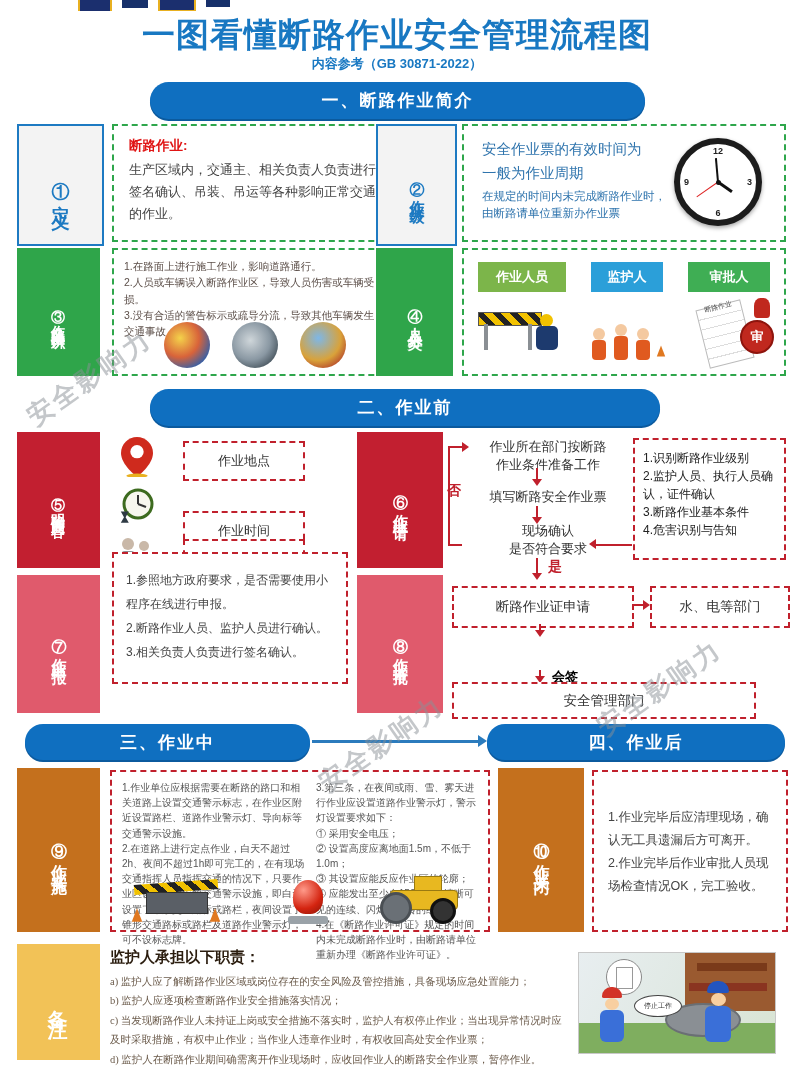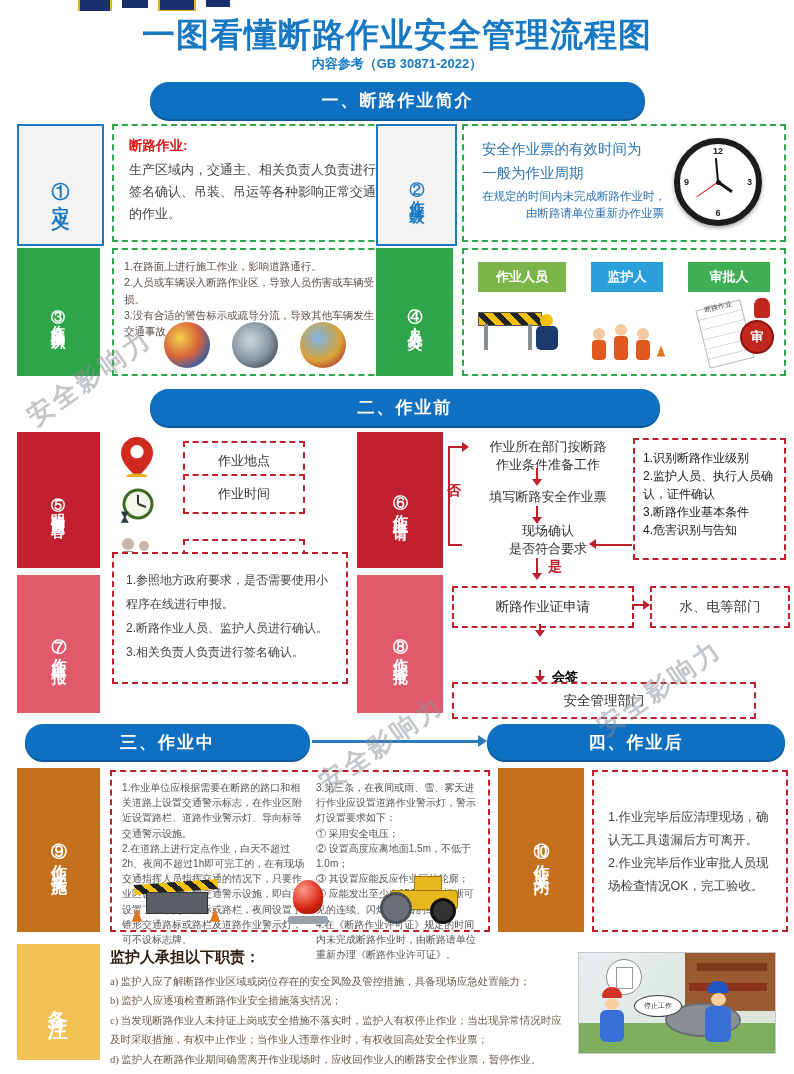--- a/index.html
+++ b/index.html
@@ -63,21 +63,21 @@
     <div style="font-size:13.5px;font-weight:bold;color:#e01515;margin-bottom:4px;">断路作业:</div>
     <div style="font-size:13px;color:#444;line-height:1.7;">生产区域内，交通主、相关负责人负责进行签名确认、吊装、吊运等各种影响正常交通的作业。</div>
   </div>
 
   <div class="abs bluebox vlabel" style="left:376px;top:124px;width:77px;height:118px;font-size:15px;letter-spacing:3px;">②作业分级</div>
   <div class="abs dashg" style="left:462px;top:124px;width:324px;height:118px;box-sizing:border-box;padding:14px 12px 10px 18px;">
     <div style="width:200px;">
       <div style="font-size:14.5px;color:#2f74ad;margin-bottom:5px;">安全作业票的有效时间为</div>
       <div style="font-size:14.5px;color:#2f74ad;margin-bottom:5px;">一般为作业周期</div>
       <div style="font-size:11.5px;color:#2f74ad;line-height:1.5;">在规定的时间内未完成断路作业时，</div>
-      <div style="font-size:11.5px;color:#2f74ad;line-height:1.5;margin-left:44px;">由断路请单位重新办作业票</div>
+      <div style="font-size:11.5px;color:#2f74ad;line-height:1.5;">由断路请单位重新办作业票</div>
     </div>
     <div class="clock" style="right:22px;top:12px;">
       <span class="num" style="left:50%;top:2px;transform:translateX(-50%);">12</span>
       <span class="num" style="right:4px;top:50%;transform:translateY(-50%);">3</span>
       <span class="num" style="left:50%;bottom:2px;transform:translateX(-50%);">6</span>
       <span class="num" style="left:4px;top:50%;transform:translateY(-50%);">9</span>
       <div class="hand hh"></div>
         <div class="hand mh"></div>
         <div class="hand sh"></div>
         <div class="dot"></div>
@@ -156,21 +156,21 @@
   </div>
   <div class="abs" style="left:114px;top:534px;">
     <svg width="44" height="42" viewBox="0 0 44 42">
       <circle cx="14" cy="10" r="6" fill="#c9b8a8"></circle>
         <rect x="7" y="17" width="14" height="20" rx="4" fill="#8a8f94"></rect>
       <circle cx="30" cy="12" r="5" fill="#c9b8a8"></circle>
         <rect x="24" y="18" width="12" height="18" rx="4" fill="#5c6770"></rect>
     </svg>
   </div>
   <div class="abs dashitem" style="left:183px;top:441px;width:118px;height:36px;">作业地点</div>
-  <div class="abs dashitem" style="left:183px;top:474px;width:118px;height:36px;text-align:right;">作业时间</div>
+  <div class="abs dashitem" style="left:183px;top:511px;width:118px;height:36px;text-align:right;">作业时间</div>
   <div class="abs dashitem" style="left:183px;top:539px;width:118px;height:36px;">作业人员</div>
 
   <div class="abs redbox vlabel" style="left:357px;top:432px;width:86px;height:136px;font-size:15px;letter-spacing:4px;">⑥作业申请</div>
   <div class="abs flowtxt" style="left:466px;top:438px;width:164px;">
     <div>作业所在部门按断路</div>
     <div>作业条件准备工作</div>
   </div>
 
   <div class="line-h" style="left:448px;top:446px;width:16px;"></div>
   <div class="tri tri-right" style="left:462px;top:442px;"></div>

